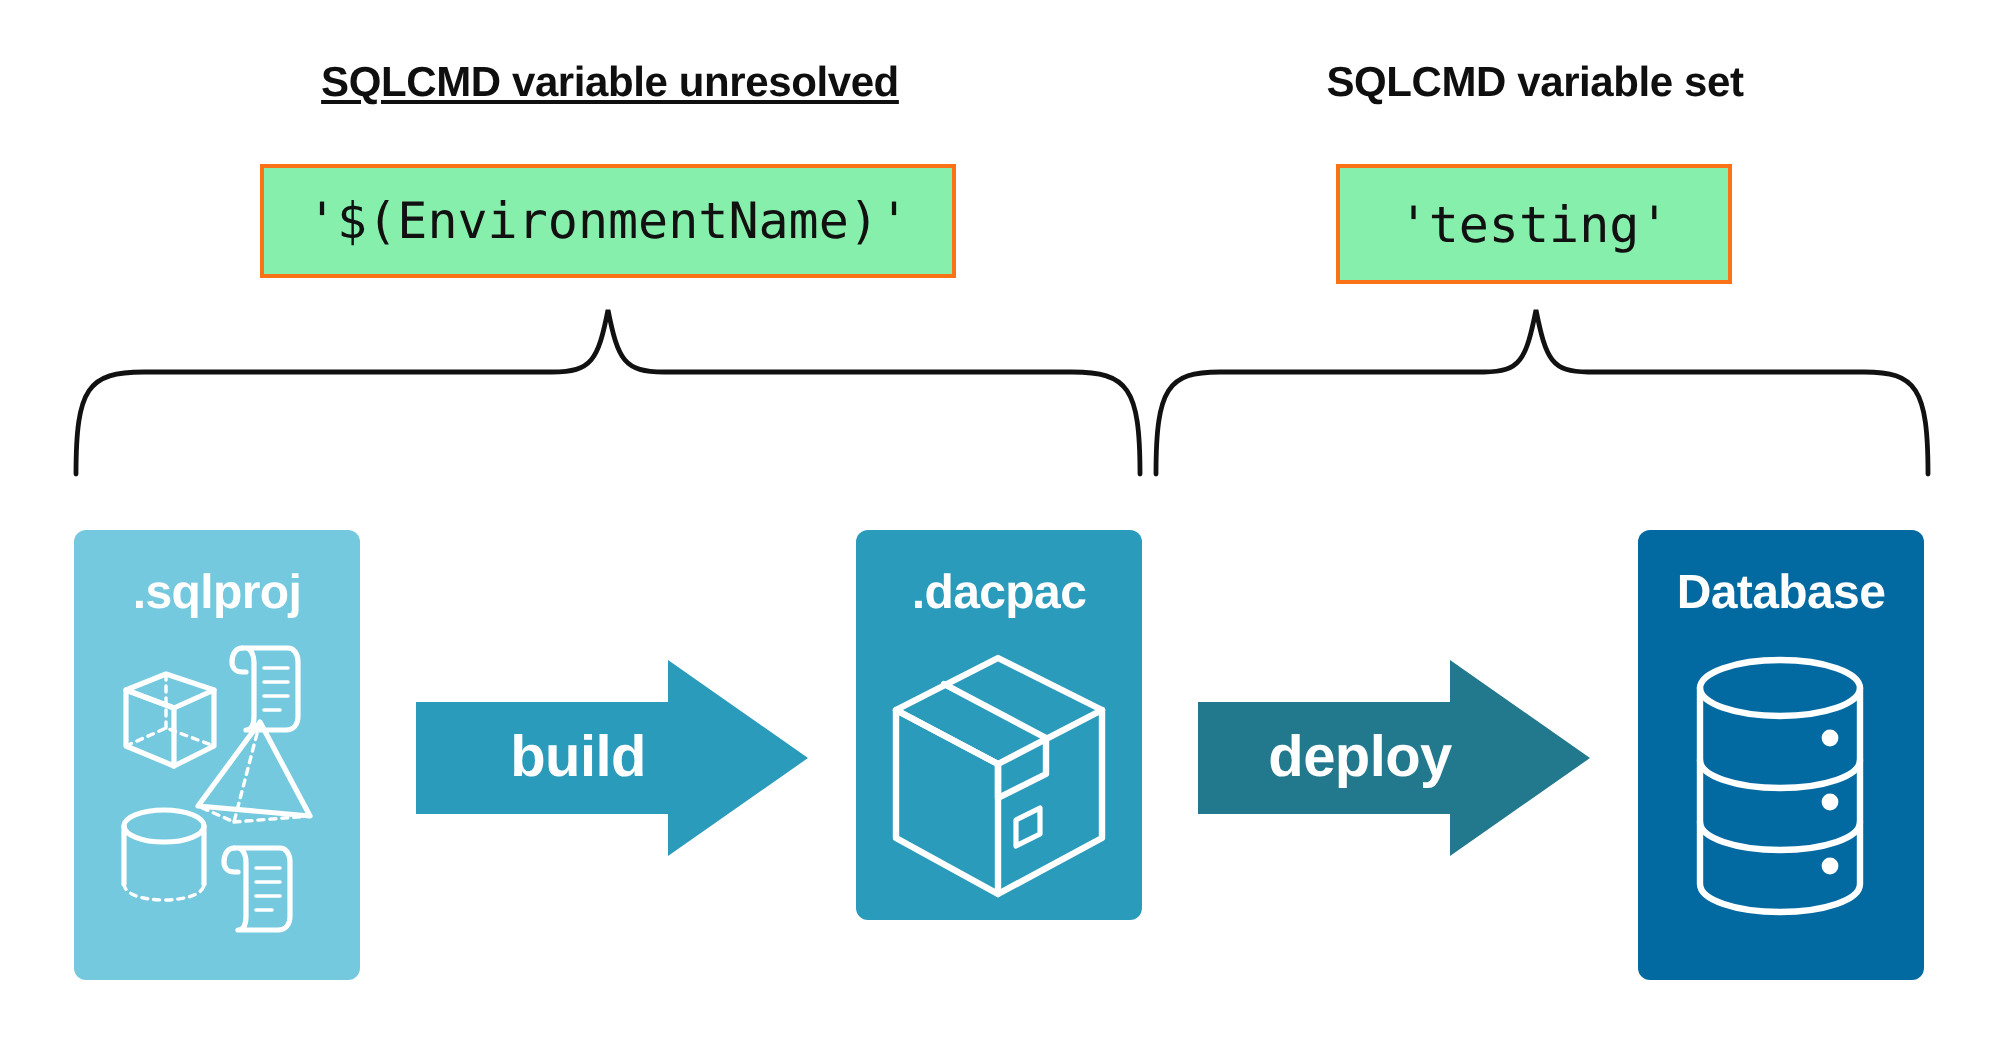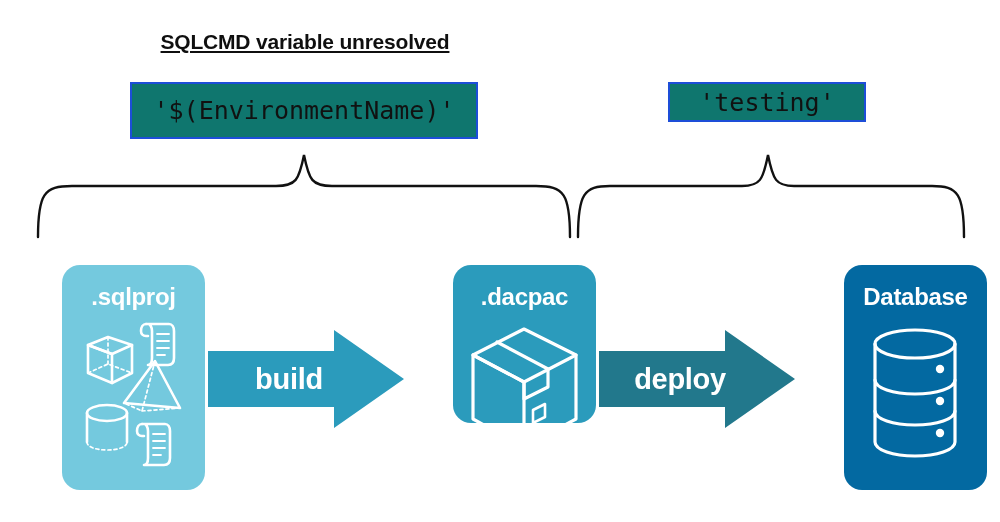--- a/index.html
+++ b/index.html
@@ -27,59 +27,58 @@
     text-align: center;
     white-space: nowrap;
   }
   #heading-left  { left: 0;   top: 30px; width: 610px; text-decoration: underline; }
   #heading-right { left: 600px; top: 30px; width: 335px; }
 
   
   .code-box {
     position: absolute;
     box-sizing: border-box;
-    border: 2px solid #1d4ed8;
-    background: #0f766e;
+    border: 2px solid #f97316;
+    background: #86efac;
     display: flex;
     align-items: center;
     justify-content: center;
     font-family: "DejaVu Sans Mono", monospace;
     font-size: 25px;
     color: #111111;
     letter-spacing: 0px;
     white-space: nowrap;
   }
   #code-box-left  { left: 130px; top: 82px; width: 348px; height: 57px; }
-  #code-box-right { left: 668px; top: 82px; width: 198px; height: 40px; }
+  #code-box-right { left: 668px; top: 82px; width: 198px; height: 60px; }
 
   
   .brace-svg { position: absolute; top: 148px; left: 0; }
 
   
   .stage-box {
     position: absolute;
-    border-radius: 18px;
+    border-radius: 6px;
     overflow: hidden;
-    margin-left: 25px;
   }
   .stage-label {
     position: absolute;
     top: 18px;
     left: 0;
     width: 100%;
     text-align: center;
     font-family: "Liberation Sans", sans-serif;
     font-weight: bold;
     font-size: 24px;
     color: #ffffff;
     letter-spacing: -0.3px;
     white-space: nowrap;
   }
   #box-sqlproj  { left: 37px;  top: 265px; width: 143px; height: 225px; background: #74c9de; }
-  #box-dacpac   { left: 428px; top: 265px; width: 143px; height: 158px; background: #2b9bbc; }
+  #box-dacpac   { left: 428px; top: 265px; width: 143px; height: 195px; background: #2b9bbc; }
   #box-database { left: 819px; top: 265px; width: 143px; height: 225px; background: #0369a1; }
 
   .stage-art { position: absolute; left: 0; top: 46px; width: 100%; }
 
   
   .arrow-wrap { position: absolute; }
   #arrow-build  { left: 208px; top: 330px; width: 196px; height: 98px; }
   #arrow-deploy { left: 599px; top: 330px; width: 196px; height: 98px; }
   .arrow-label {
     position: absolute;
@@ -100,20 +99,21 @@
     box-sizing: border-box;
   }
 </style>
 </head>
 <body>
 
 <div id="canvas">
 
   <div class="heading" id="heading-left">SQLCMD variable unresolved</div>
 
+  <div class="heading" id="heading-right">SQLCMD variable set</div>
 
   <div class="code-box" id="code-box-left">'$(EnvironmentName)'</div>
 
   <div class="code-box" id="code-box-right">'testing'</div>
 
   <svg class="brace-svg" width="1000" height="100" viewBox="0 0 1000 100">
 
     <path d="M 38 89
              C 38 46, 44 38, 72 38
              L 276 38

